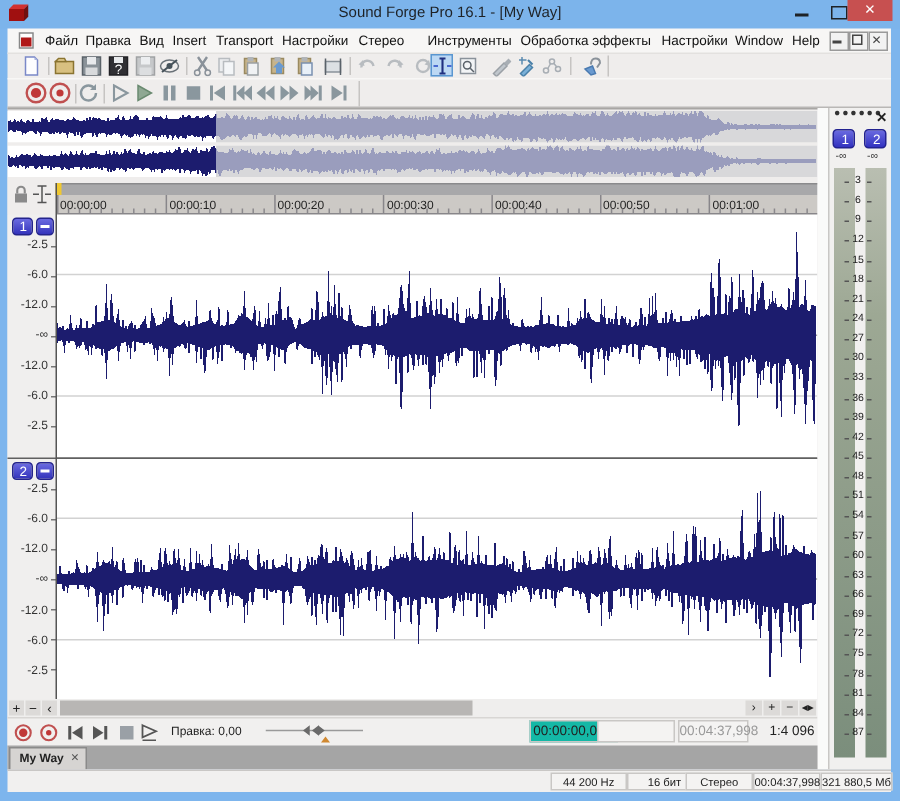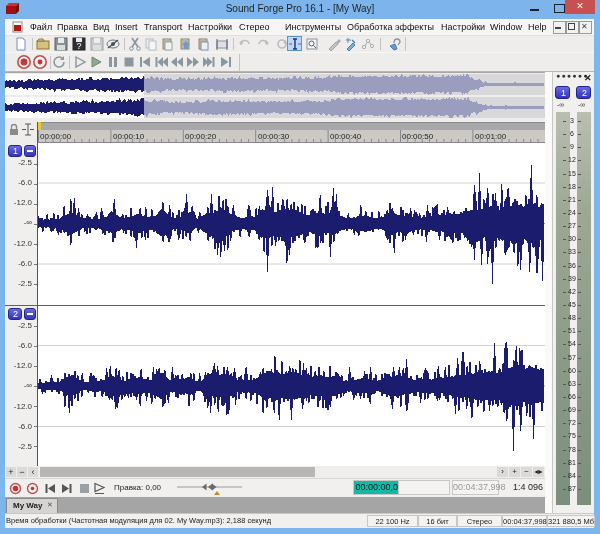--- a/index.html
+++ b/index.html
@@ -518,18 +518,17 @@
 <div class="abs" style="left:563px;top:476px;width:3px;height:1px;background:#555;"></div>
 <div class="abs" style="left:578px;top:476px;width:3px;height:1px;background:#555;"></div>
 <div class="mlabel" style="left:566px;top:485px;width:12px;text-align:center;">87</div>
 <div class="abs" style="left:563px;top:489px;width:3px;height:1px;background:#555;"></div>
 <div class="abs" style="left:578px;top:489px;width:3px;height:1px;background:#555;"></div>
 <div class="abs" style="left:5px;top:497px;width:540px;height:16px;background:#a5a5a5;"></div>
 <div class="abs" style="left:6px;top:498px;width:52px;height:15px;background:#d6d4d2;border:1px solid #8a8a8a;border-bottom:none;box-sizing:border-box;"></div>
 <div class="abs" style="left:13px;top:501px;font-size:8px;font-weight:bold;color:#222;">My Way</div>
 <div class="abs" style="left:47px;top:501px;font-size:7px;color:#555;">✕</div>
 <div class="abs" style="left:5px;top:513px;width:589px;height:15px;background:#f1f0ef;border-top:1px solid #c9c7c5;box-sizing:border-box;"></div>
-<div class="abs" style="left:6px;top:516px;font-size:7.5px;color:#222;">Время обработки (Частотная модуляция для 02. My Way.mp3): 2,188 секунд</div>
-<div class="scell" style="left:367px;width:51px;">22 100 Hz</div>
-<div class="scell" style="left:418px;width:39px;">16 бит</div>
+<div class="scell" style="left:367px;width:51px;">44 200 Hz</div>
+<div class="scell" style="left:418px;width:50px;">16 бит</div>
 <div class="scell" style="left:457px;width:45px;">Стерео</div>
 <div class="scell" style="left:502px;width:45px;">00:04:37,998</div>
 <div class="scell" style="left:547px;width:48px;">321 880,5 Мб</div>
 </div>
 </body></html>

